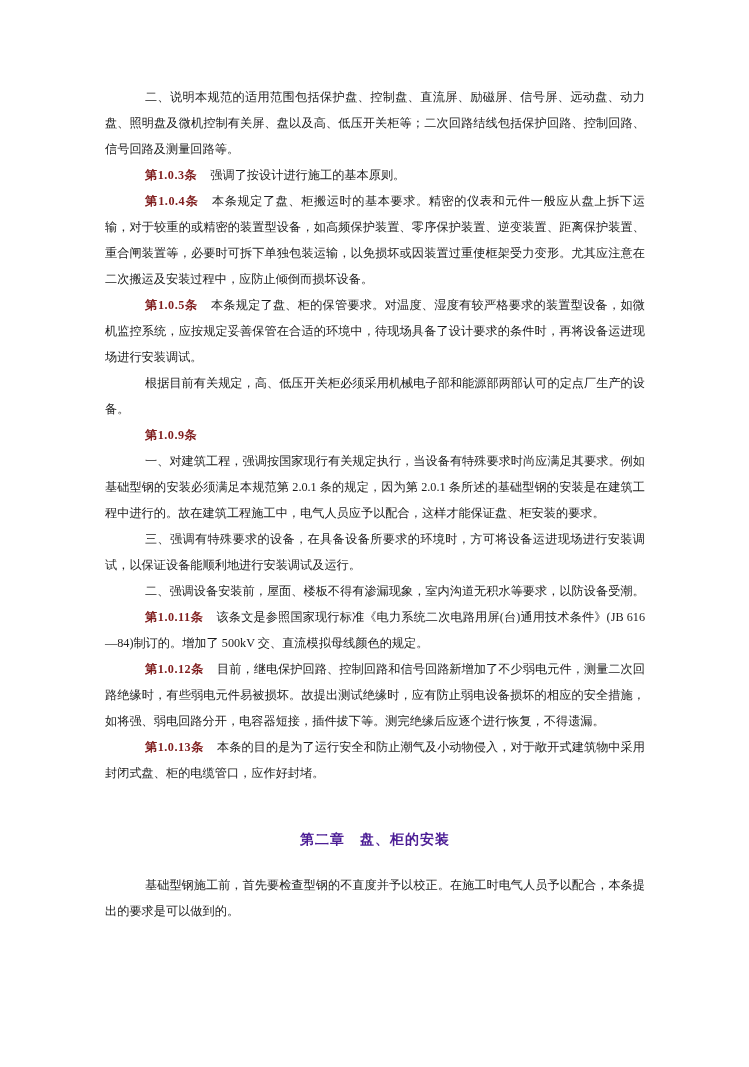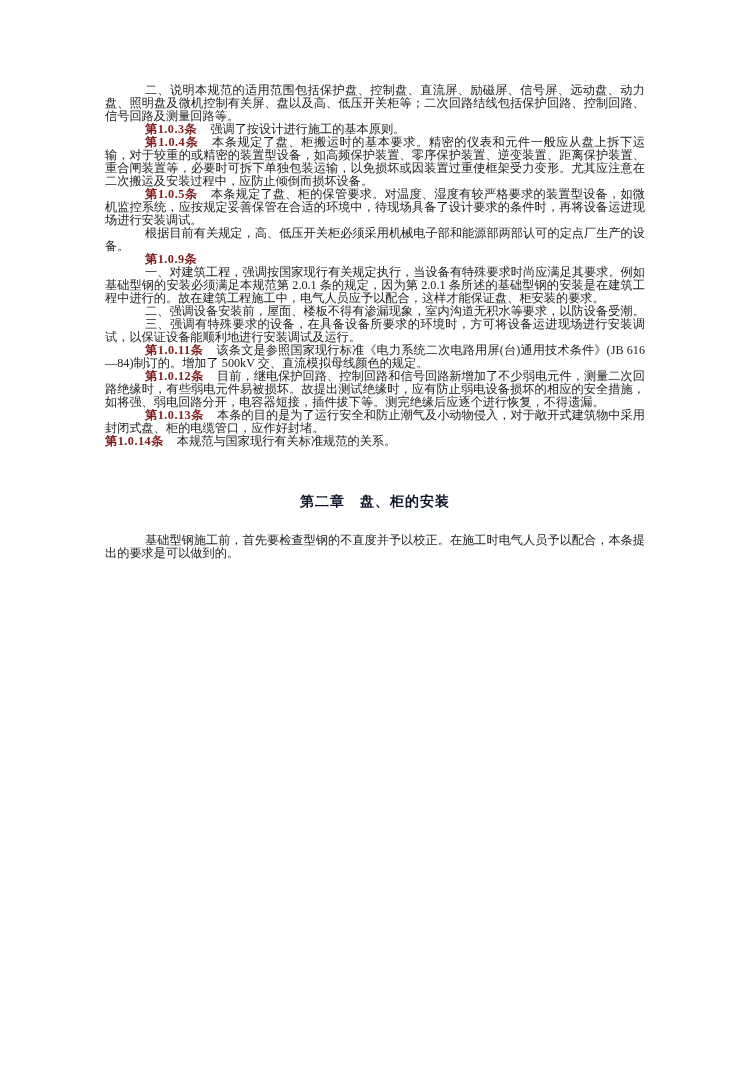--- a/index.html
+++ b/index.html
@@ -17,58 +17,57 @@
   .page {
     position: absolute;
     left: 105px;
     top: 84px;
     width: 540px;
     color: #1c1c1c;
   }
   .page p {
     margin: 0;
     font-size: 12.2px;
-    line-height: 13px;
+    line-height: 26px;
     text-align: justify;
   }
   .page p.indent {
     text-indent: 40px;
   }
   .clause-label {
     font-weight: bold;
     color: #7f1d1d;
     margin-right: 13px;
     letter-spacing: 0.5px;
   }
   .page p.chapter {
     text-align: center;
     text-indent: 0;
     font-weight: bold;
-    color: #0f172a;
+    color: #4c1d95;
     font-size: 14px;
     line-height: 20px;
     margin-top: 44px;
     margin-bottom: 22px;
     letter-spacing: 1px;
   }
 </style>
 </head>
 <body>
 
 <div class="page">
   <div>
       <p class="paragraph indent">二、说明本规范的适用范围包括保护盘、控制盘、直流屏、励磁屏、信号屏、远动盘、动力盘、照明盘及微机控制有关屏、盘以及高、低压开关柜等；二次回路结线包括保护回路、控制回路、信号回路及测量回路等。</p>
       <p class="clause indent"><b class="clause-label">第1.0.3条</b>强调了按设计进行施工的基本原则。</p>
       <p class="clause indent"><b class="clause-label">第1.0.4条</b>本条规定了盘、柜搬运时的基本要求。精密的仪表和元件一般应从盘上拆下运输，对于较重的或精密的装置型设备，如高频保护装置、零序保护装置、逆变装置、距离保护装置、重合闸装置等，必要时可拆下单独包装运输，以免损坏或因装置过重使框架受力变形。尤其应注意在二次搬运及安装过程中，应防止倾倒而损坏设备。</p>
       <p class="clause indent"><b class="clause-label">第1.0.5条</b>本条规定了盘、柜的保管要求。对温度、湿度有较严格要求的装置型设备，如微机监控系统，应按规定妥善保管在合适的环境中，待现场具备了设计要求的条件时，再将设备运进现场进行安装调试。</p>
       <p class="paragraph indent">根据目前有关规定，高、低压开关柜必须采用机械电子部和能源部两部认可的定点厂生产的设备。</p>
       <p class="clause indent"><b class="clause-label">第1.0.9条</b></p>
       <p class="paragraph indent">一、对建筑工程，强调按国家现行有关规定执行，当设备有特殊要求时尚应满足其要求。例如基础型钢的安装必须满足本规范第 2.0.1 条的规定，因为第 2.0.1 条所述的基础型钢的安装是在建筑工程中进行的。故在建筑工程施工中，电气人员应予以配合，这样才能保证盘、柜安装的要求。</p>
+      <p class="paragraph indent">三、强调有特殊要求的设备，在具备设备所要求的环境时，方可将设备运进现场进行安装调试，以保证设备能顺利地进行安装调试及运行。</p>
       <p class="paragraph indent">二、强调设备安装前，屋面、楼板不得有渗漏现象，室内沟道无积水等要求，以防设备受潮。</p>
-      <p class="paragraph indent">三、强调有特殊要求的设备，在具备设备所要求的环境时，方可将设备运进现场进行安装调试，以保证设备能顺利地进行安装调试及运行。</p>
       <p class="clause indent"><b class="clause-label">第1.0.11条</b>该条文是参照国家现行标准《电力系统二次电路用屏(台)通用技术条件》(JB 616—84)制订的。增加了 500kV 交、直流模拟母线颜色的规定。</p>
       <p class="clause indent"><b class="clause-label">第1.0.12条</b>目前，继电保护回路、控制回路和信号回路新增加了不少弱电元件，测量二次回路绝缘时，有些弱电元件易被损坏。故提出测试绝缘时，应有防止弱电设备损坏的相应的安全措施，如将强、弱电回路分开，电容器短接，插件拔下等。测完绝缘后应逐个进行恢复，不得遗漏。</p>
       <p class="clause indent"><b class="clause-label">第1.0.13条</b>本条的目的是为了运行安全和防止潮气及小动物侵入，对于敞开式建筑物中采用封闭式盘、柜的电缆管口，应作好封堵。</p>
-      <p class="clause"><b class="clause-label">第1.0.14条</b>本规范与国家现行有关标准规范的关系。</p>
       <p class="chapter">第二章　盘、柜的安装</p>
       <p class="paragraph indent">基础型钢施工前，首先要检查型钢的不直度并予以校正。在施工时电气人员予以配合，本条提出的要求是可以做到的。</p>
     </div>
 </div>
 
 </body></html>

